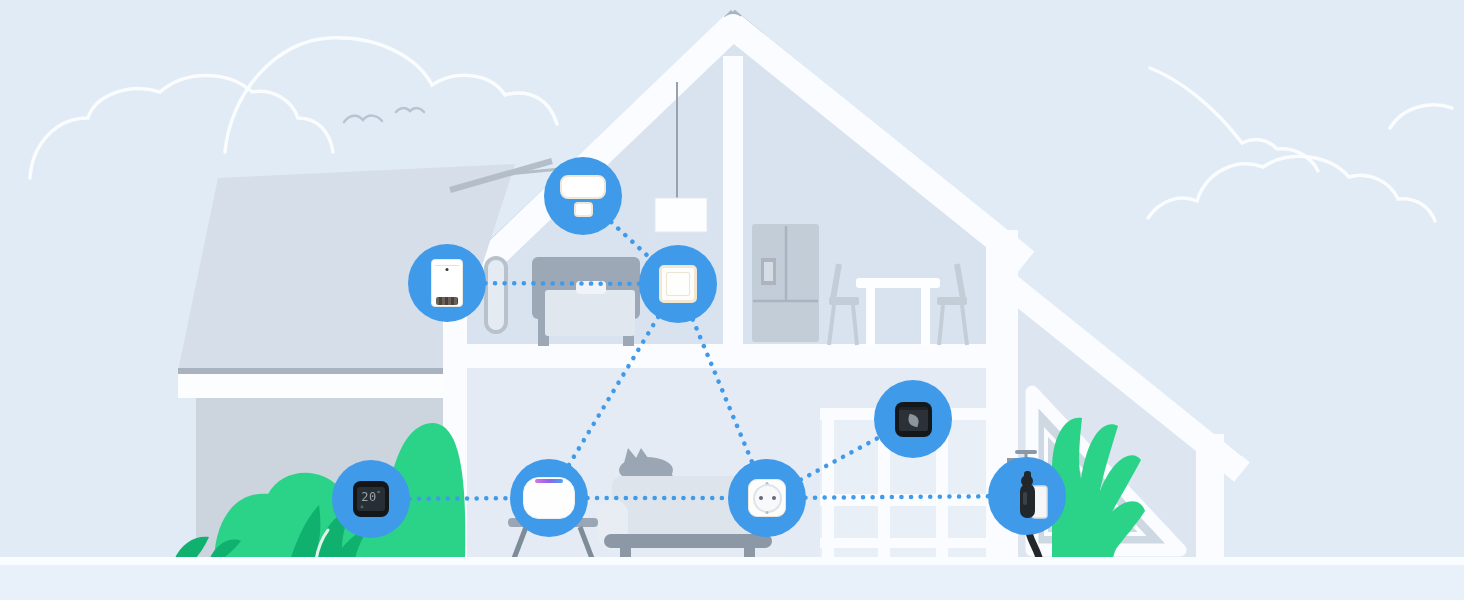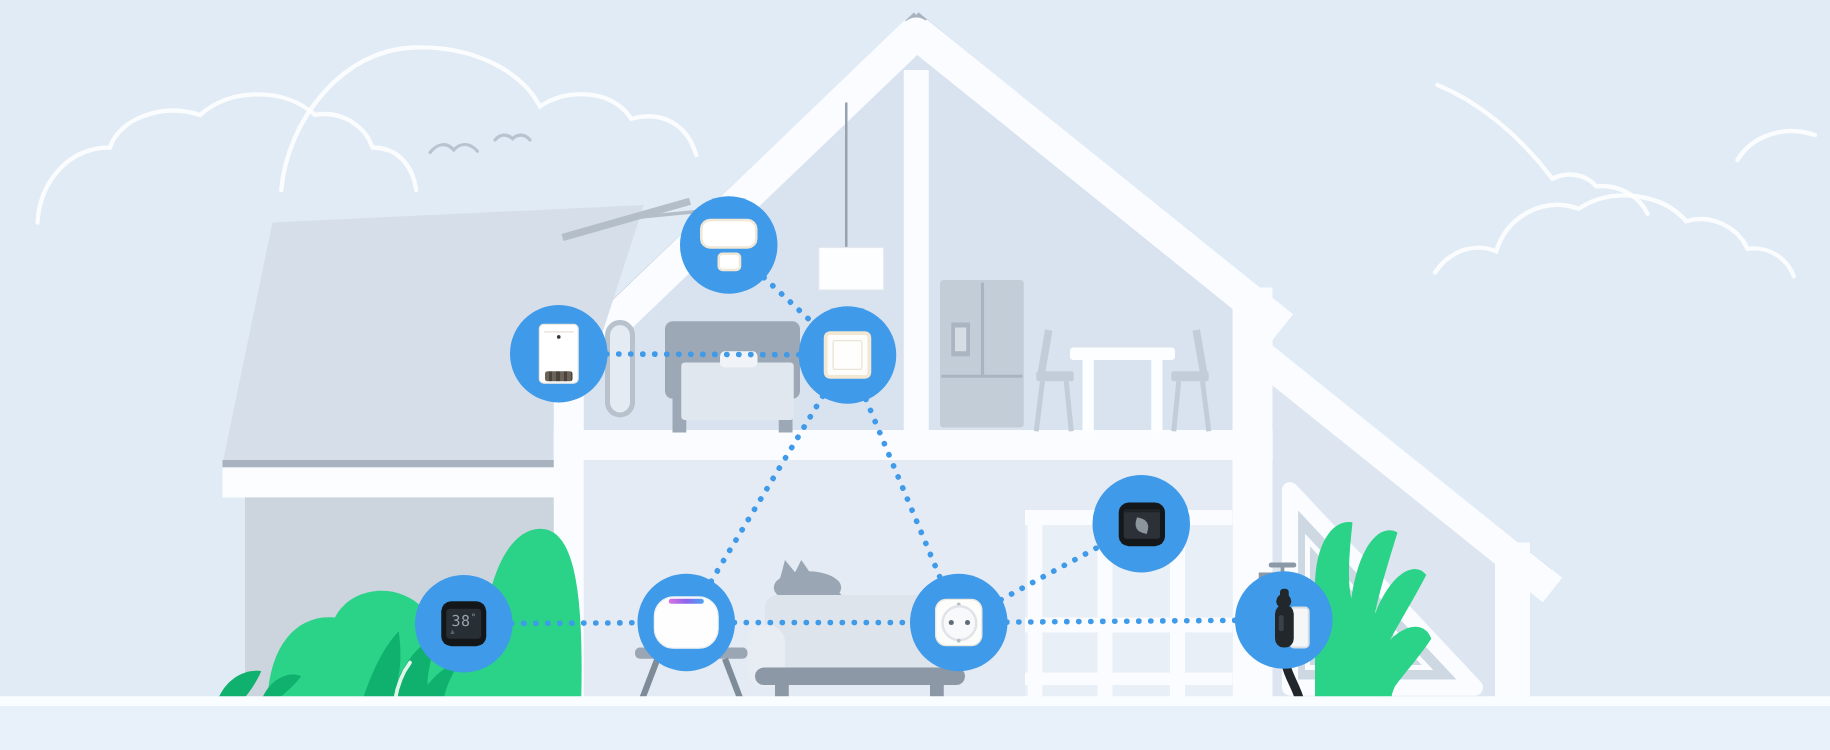--- a/index.html
+++ b/index.html
@@ -250,21 +250,21 @@
     </div>
   </div>
 
   <div class="device" style="left: 678px; top: 284px; background: rgb(63, 154, 233);">
     <div class="switch"></div>
   </div>
 
   <div class="device" style="left: 371px; top: 499px; background: rgb(63, 154, 233);">
     <div class="thermo">
       <div class="thermo-screen">
-        <span class="thermo-value">38</span>
+        <span class="thermo-value">20</span>
         <span class="thermo-deg">°</span>
         <span class="thermo-flame">▲</span>
       </div>
     </div>
   </div>
 
   <div class="device" style="left: 549px; top: 498px; background: rgb(63, 154, 233);">
     <div class="speaker"></div>
   </div>
 

